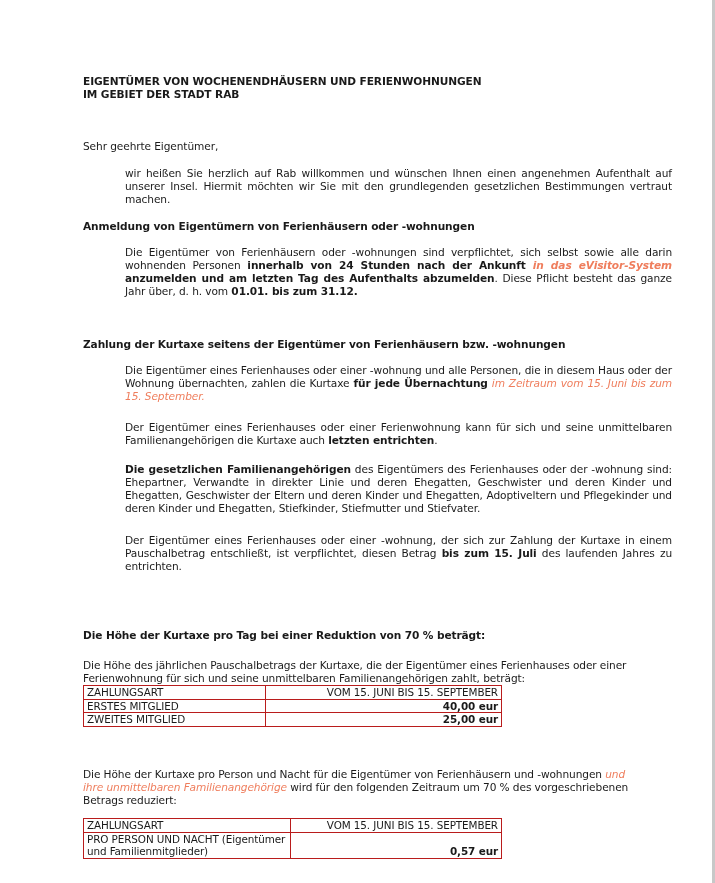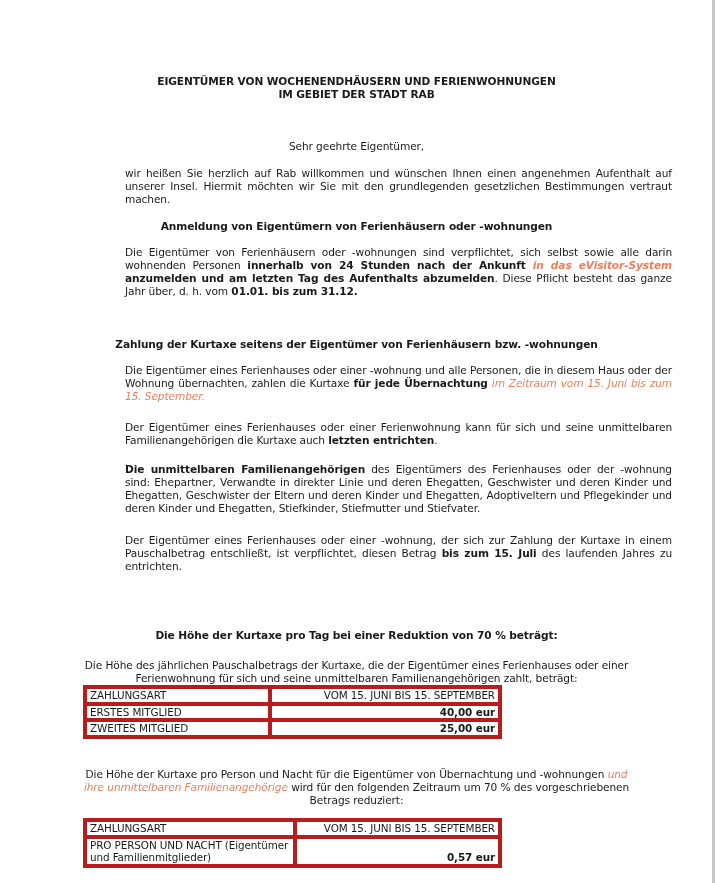--- a/index.html
+++ b/index.html
@@ -8,34 +8,34 @@
       font-family: "DejaVu Sans", sans-serif; color: #1a1a1a;
     }
     .page-edge {
       position: absolute; top: 0; right: 0; width: 3px; height: 883px; background: #c8c8c8;
     }
     .doc {
       position: absolute; left: 83px; top: 0; width: 547px;
       font-size: 10.6px; line-height: 13px; letter-spacing: -0.1px;
     }
     .title {
-      position: absolute; left: 0; width: 547px; text-align: center;
+      position: absolute; left: 0; width: 547px; text-align: left;
       font-weight: bold; font-size: 10.6px; line-height: 13px;
     }
-    .block { position: absolute; left: 0; width: 547px; text-align: center; }
+    .block { position: absolute; left: 0; width: 547px; }
     .just { text-align: justify; text-align-last: left; margin-left: 42px; }
     .heading { font-weight: bold; }
     .hl { color: #ef7d5c; font-style: italic; }
     b { font-weight: bold; }
     table.rates {
       position: absolute; left: 0; border-collapse: collapse;
       font-size: 10.4px; line-height: 12.5px;
     }
     table.rates td {
-      border: 4px solid #b91c1c; padding: 0 3px; vertical-align: top;
+      border: 1px solid #b91c1c; padding: 0 3px; vertical-align: top;
     }
     table.rates td.val { text-align: right; font-weight: bold; vertical-align: bottom; }
     table.rates td.hdr2 { text-align: right; }
   </style>
 </head>
 <body>
 
 <div class="page-edge"></div>
 
 <div class="doc">
@@ -57,21 +57,21 @@
 
   <div class="block just" style="top:364px;">
     <span>Die Eigentümer eines Ferienhauses oder einer -wohnung und alle Personen, die in diesem Haus oder der Wohnung übernachten, zahlen die Kurtaxe </span><b>für jede Übernachtung</b><span class="hl"> im Zeitraum vom 15. Juni bis zum 15. September.</span>
   </div>
 
   <div class="block just" style="top:421px;">
     <span>Der Eigentümer eines Ferienhauses oder einer Ferienwohnung kann für sich und seine unmittelbaren Familienangehörigen die Kurtaxe auch </span><b>letzten entrichten</b><span>.</span>
   </div>
 
   <div class="block just" style="top:463px;">
-    <b>Die unmittelbaren Familienangehörigen</b><span> des Eigentümers des Ferienhauses oder der -wohnung sind: Ehepartner, Verwandte in direkter Linie und deren Ehegatten, Geschwister und deren Kinder und Ehegatten, Geschwister der Eltern und deren Kinder und Ehegatten, Adoptiveltern und Pflegekinder und deren Kinder und Ehegatten, Stiefkinder, Stiefmutter und Stiefvater.</span>
+    <b>Die gesetzlichen Familienangehörigen</b><span> des Eigentümers des Ferienhauses oder der -wohnung sind: Ehepartner, Verwandte in direkter Linie und deren Ehegatten, Geschwister und deren Kinder und Ehegatten, Geschwister der Eltern und deren Kinder und Ehegatten, Adoptiveltern und Pflegekinder und deren Kinder und Ehegatten, Stiefkinder, Stiefmutter und Stiefvater.</span>
   </div>
 
   <div class="block just" style="top:534px;">
     <span>Der Eigentümer eines Ferienhauses oder einer -wohnung, der sich zur Zahlung der Kurtaxe in einem Pauschalbetrag entschließt, ist verpflichtet, diesen Betrag </span><b>bis zum 15. Juli</b><span> des laufenden Jahres zu entrichten.</span>
   </div>
 
   <div class="block" style="top:629px; font-weight:bold;">Die Höhe der Kurtaxe pro Tag bei einer Reduktion von 70 % beträgt:</div>
 
   <div class="block" style="top:659px;">Die Höhe des jährlichen Pauschalbetrags der Kurtaxe, die der Eigentümer eines Ferienhauses oder einer Ferienwohnung für sich und seine unmittelbaren Familienangehörigen zahlt, beträgt:</div>
 
@@ -86,21 +86,21 @@
       <td class="val">40,00 eur</td>
     </tr>
     <tr>
       <td>ZWEITES MITGLIED</td>
       <td class="val">25,00 eur</td>
     </tr>
   </tbody>
     </table>
 
   <div class="block" style="top:768px;">
-    <span>Die Höhe der Kurtaxe pro Person und Nacht für die Eigentümer von Übernachtung und -wohnungen </span><span class="hl">und ihre unmittelbaren Familienangehörige</span><span> wird für den folgenden Zeitraum um 70 % des vorgeschriebenen Betrags reduziert:</span>
+    <span>Die Höhe der Kurtaxe pro Person und Nacht für die Eigentümer von Ferienhäusern und -wohnungen </span><span class="hl">und ihre unmittelbaren Familienangehörige</span><span> wird für den folgenden Zeitraum um 70 % des vorgeschriebenen Betrags reduziert:</span>
   </div>
 
   <table class="rates" style="top:818px; width:419px;">
     <tbody>
         <tr>
       <td style="width:200px;">ZAHLUNGSART</td>
       <td class="hdr2">VOM 15. JUNI BIS 15. SEPTEMBER</td>
     </tr>
     <tr>
       <td style="width:140px;">PRO PERSON UND NACHT (Eigentümer und Familienmitglieder)</td>

